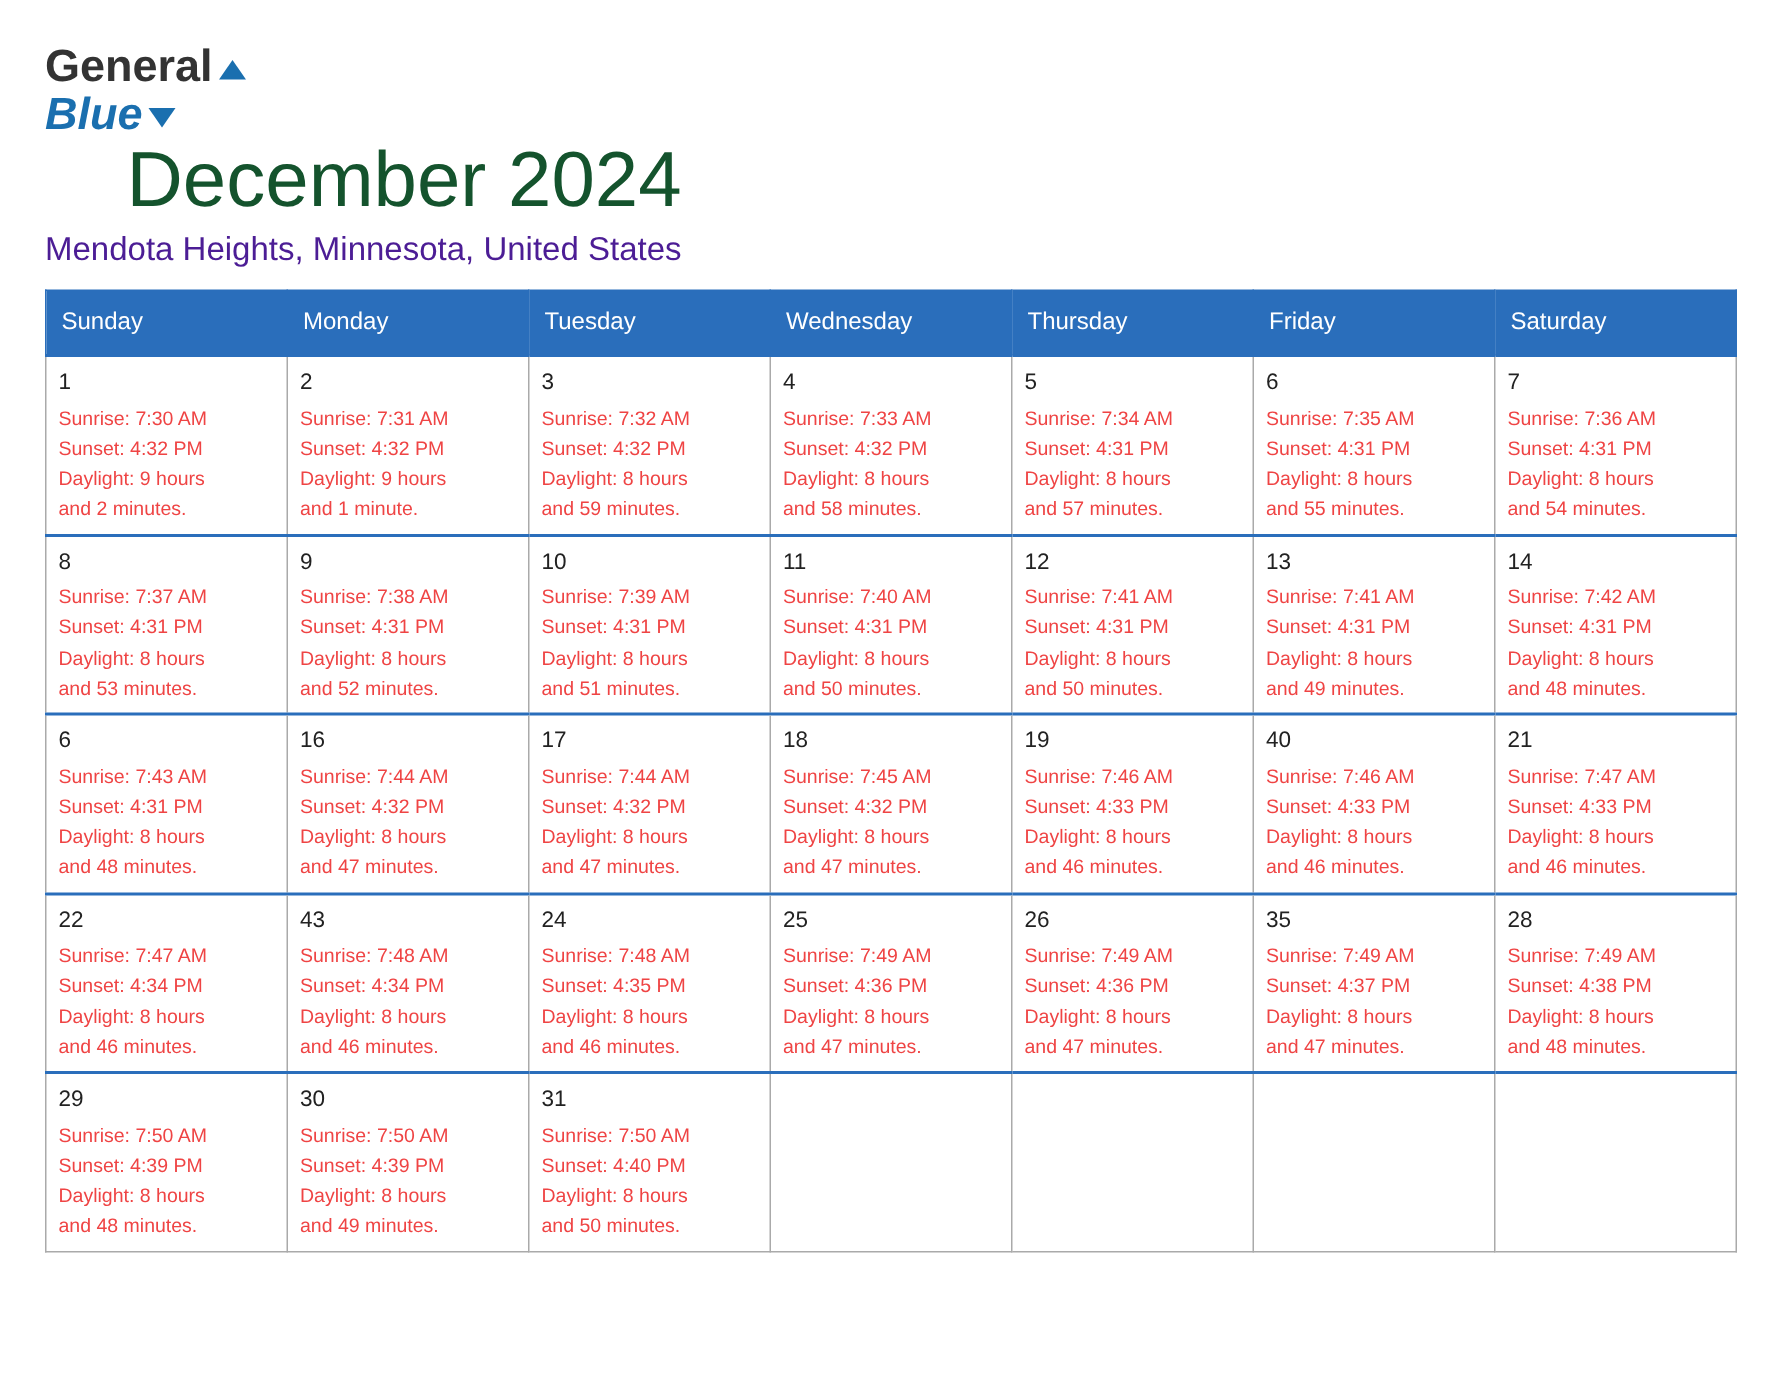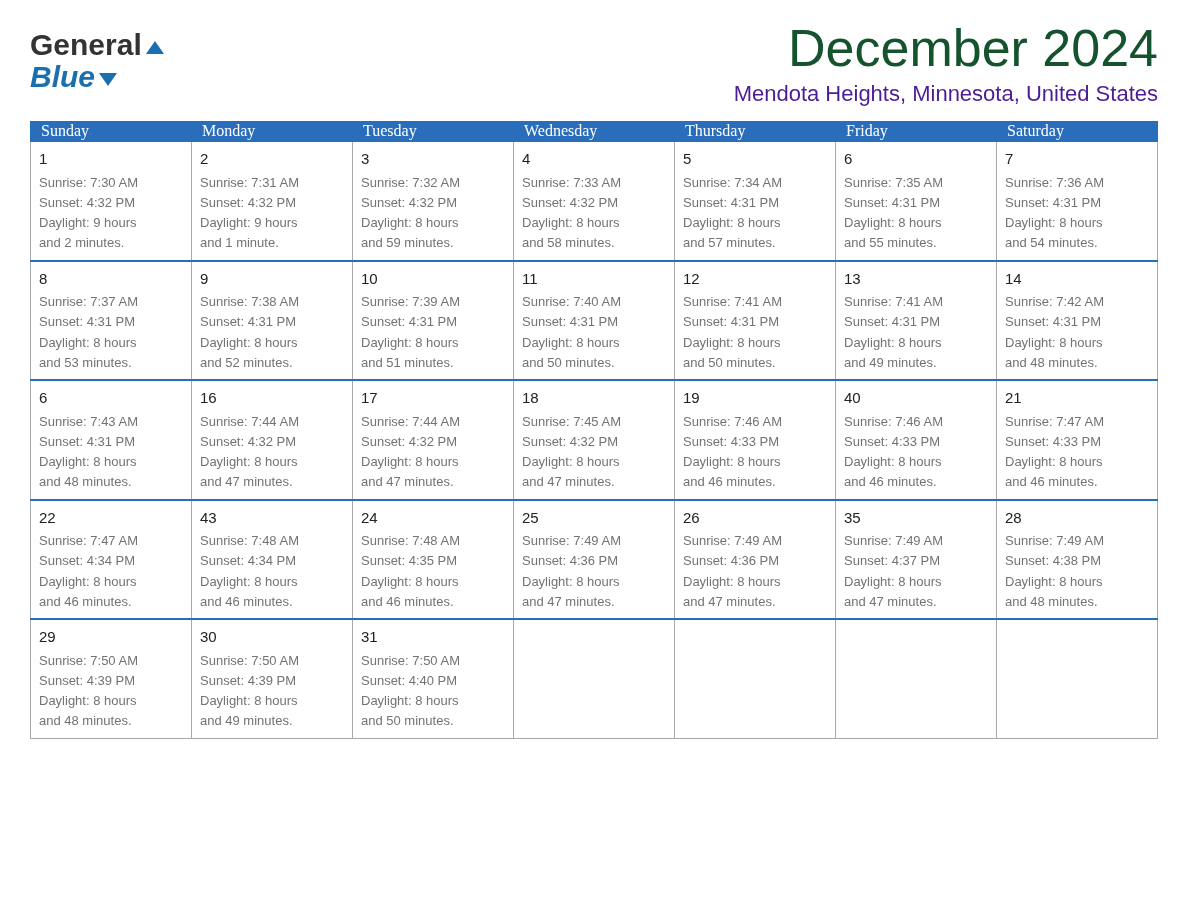--- a/index.html
+++ b/index.html
@@ -8,20 +8,21 @@
       background: #fff;
       padding: 20px 30px;
       width: 1188px;
       min-height: 918px;
     }
     .header-row {
       display: flex;
       justify-content: space-between;
       align-items: flex-start;
       margin-bottom: 10px;
+      flex-direction: column;
     }
     .logo {
       display: flex;
       flex-direction: column;
       align-items: flex-start;
       margin-top: 10px;
     }
     .title-block {
       text-align: right;
     }
@@ -37,26 +38,25 @@
       margin-top: 4px;
     }
     .calendar {
       width: 100%;
       border-collapse: collapse;
       margin-top: 14px;
     }
     .calendar th {
       background-color: #2a6ebb;
       color: #fff;
-      padding: 0 10px;
+      padding: 12px 10px;
       text-align: left;
       font-size: 16px;
       font-weight: normal;
       border: 1px solid #2a6ebb;
-      font-family: Liberation Serif, serif;
     }
     .calendar td {
       border: 1px solid #aaa;
       vertical-align: top;
       padding: 6px 8px;
       width: 14.28%;
       font-size: 13.5px;
       color: #222;
       line-height: 1.5;
     }
@@ -64,21 +64,21 @@
       background: #fff;
     }
     .day-num {
       font-size: 15px;
       font-weight: normal;
       display: block;
       margin-bottom: 2px;
     }
     .day-info {
       font-size: 13px;
-      color: #737373;
+      color: #ef4444;
       line-height: 1.55;
     }
     tr.week-row td {
       border-top: 2px solid #2a6ebb;
     }
   </style>
 </head>
 <body>
 
 <div class="header-row">

